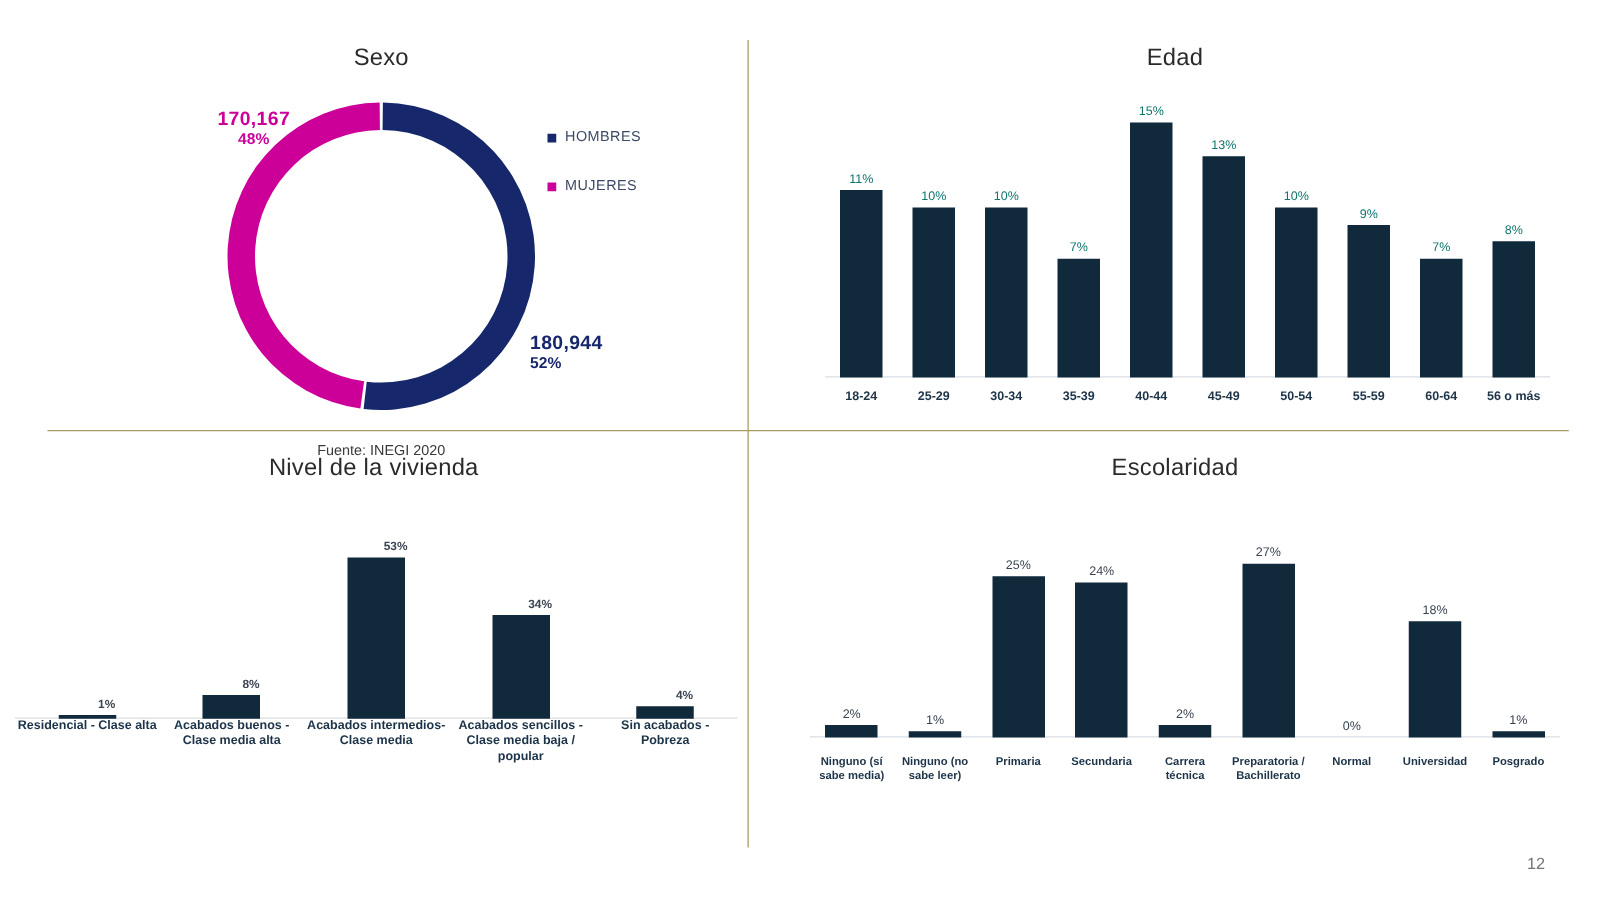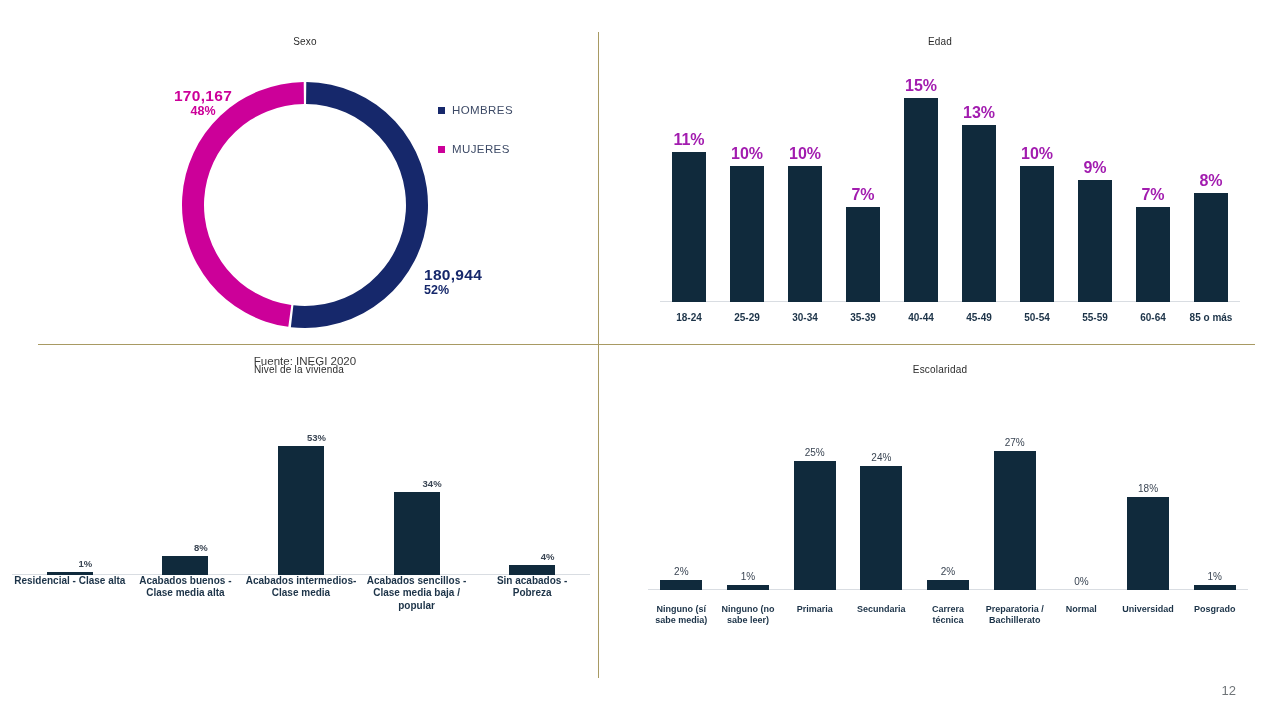--- a/index.html
+++ b/index.html
@@ -18,21 +18,21 @@
   }
   .div-v {
     position: absolute; left: 598px; top: 32px; width: 1px; height: 646px;
     background: #a89a63;
   }
 
   
   .panel { position: absolute; }
   .panel-title {
     text-align: center;
-    font-size: 10px;
+    font-size: 19px;
     color: #2b2b2b;
     font-weight: 400;
     letter-spacing: .2px;
   }
 
   
   #panel-sexo { left: 0px; top: 28px; width: 598px; height: 316px; }
   #sexo-title { position:absolute; left:210px; top:8px; width:190px; }
   #donut-wrap { position: absolute; left: 180px; top: 52px; width: 250px; height: 250px; }
   #donut-svg { display:block; }
@@ -61,21 +61,21 @@
   .bar-val { font-size: 11px; color:#2e3b4e; font-weight:600; margin-bottom:3px; white-space:nowrap; }
   .bar-rect { background:#102a3c; width: 30px; }
   .xlabels { position:absolute; left:0; width:100%; display:flex; }
   .xlab { flex:1 1 0; text-align:center; font-size:9.5px; font-weight:bold; color:#1c3348; line-height:1.25; padding:0 2px; }
 
   
   #panel-edad { left: 600px; top: 28px; width: 680px; height: 316px; }
   #edad-title { position:absolute; left:0; top:8px; width:680px; }
   #edad-chart { left: 660px; top: 72px; width: 580px; height: 260px; }
   #edad-chart .bars { height: 230px; bottom: 30px; }
-  #edad-chart .bar-val { font-size: 16px; font-weight: bold; color:#a21caf; }
+  #edad-chart .bar-val { font-size: 10px; font-weight: normal; color:#0f766e; }
   #edad-chart .bar-rect { width: 34px; }
   #edad-chart .axis-line { bottom: 30px; }
   #edad-chart .xlabels { bottom: 8px; margin-top: 24px; }
   #edad-chart .xlab { font-size: 10px; }
 
   
   #panel-vivienda { left: 0px; top: 356px; width: 598px; height: 320px; }
   #viv-title { position:absolute; left:0; top:8px; width:598px; }
   #viv-chart { left: 12px; top: 390px; width: 578px; height: 230px; }
   #viv-chart .bars { height: 155px; bottom: 45px; }
@@ -198,21 +198,21 @@
     <div class="xlabels">
         <div class="xlab">18-24</div>
         <div class="xlab">25-29</div>
         <div class="xlab">30-34</div>
         <div class="xlab">35-39</div>
         <div class="xlab">40-44</div>
         <div class="xlab">45-49</div>
         <div class="xlab">50-54</div>
         <div class="xlab">55-59</div>
         <div class="xlab">60-64</div>
-        <div class="xlab">85 o más</div>
+        <div class="xlab">56 o más</div>
       </div>
   </div>
 
   <div class="panel" id="panel-vivienda">
     <div class="panel-title" id="viv-title">Nivel de la vivienda</div>
   </div>
   <div class="chart" id="viv-chart">
     <div class="axis-line"></div>
     <div class="bars">
         <div class="bar-col">

